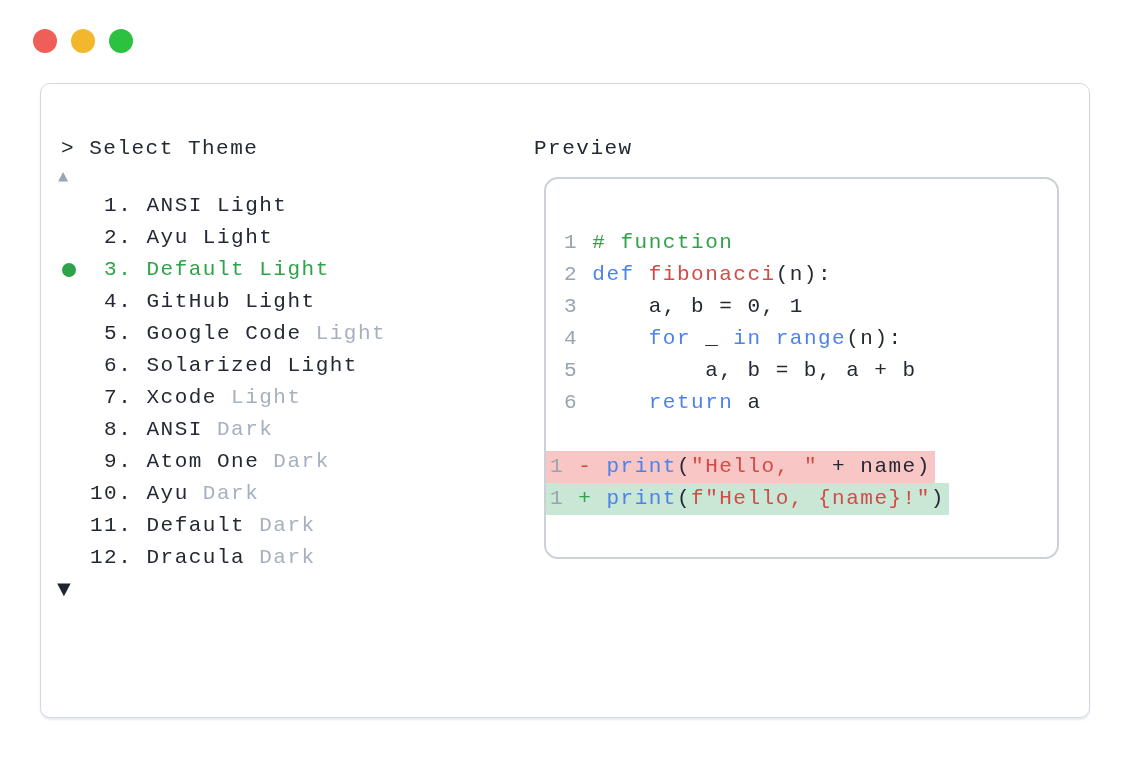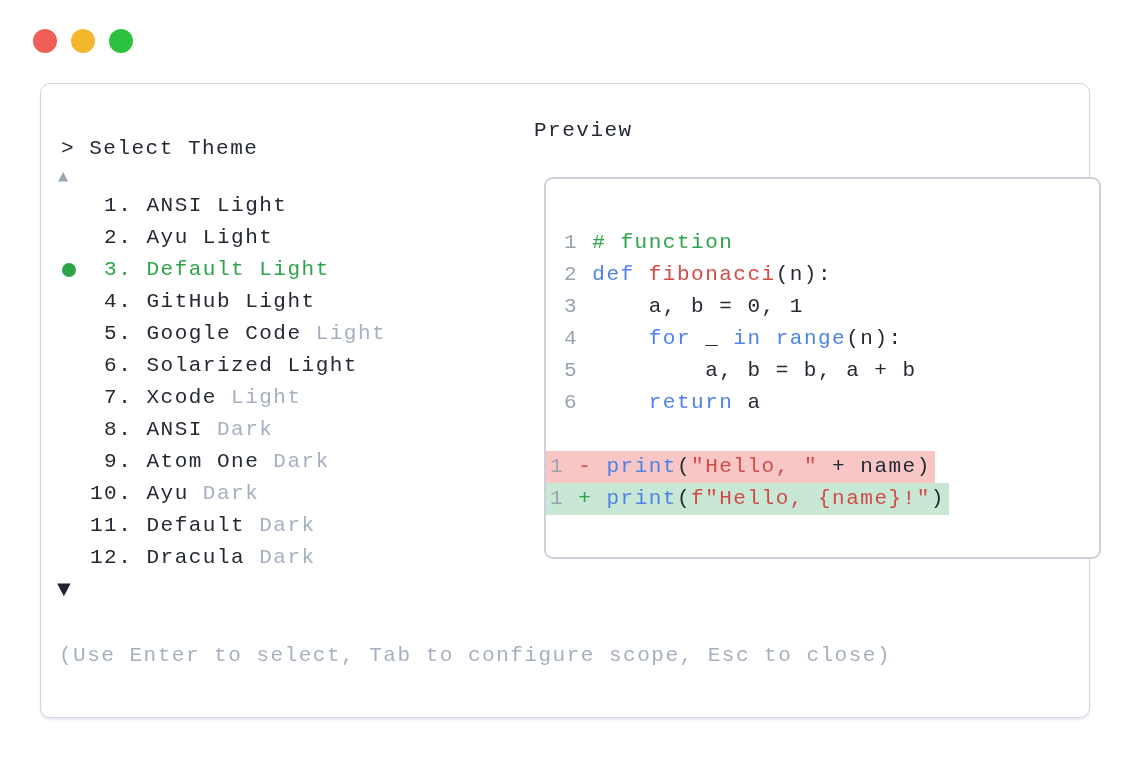--- a/index.html
+++ b/index.html
@@ -14,37 +14,37 @@
   .mono{font-size:21px;letter-spacing:1.5px;line-height:32px;white-space:pre;color:var(--text-dark)}
 
   .lights{position:absolute;left:33px;top:29px;display:flex;gap:14px}
   .light{width:24px;height:24px;border-radius:50%;display:inline-block}
 
   .panel{position:absolute;left:40px;top:83px;width:1050px;height:635px;background:#fff;
          border:1.5px solid var(--panel-border);border-radius:10px;
          box-shadow:0 2px 2px rgba(160,170,190,.25)}
 
   .prompt{position:absolute;left:20px;top:49px}
-  .preview-title{position:absolute;left:493px;top:31px}
+  .preview-title{position:absolute;left:493px;top:49px}
 
   .scroll-up{position:absolute;left:17px;top:84px;font-size:17px;line-height:20px;color:#9aa5b5}
   .scroll-down{position:absolute;left:16px;top:492px;font-size:23px;line-height:28px;color:#20242e}
 
   .theme-list{position:absolute;left:21px;top:106px}
   .theme-row{position:relative;height:32px;line-height:32px;padding-left:28px;white-space:pre}
   .theme-row .dot{position:absolute;left:0;top:9px;width:14px;height:14px;border-radius:50%;
                   background:var(--accent-green)}
   .t-num,.t-name{color:var(--text-dark)}
   .t-variant{color:var(--text-gray)}
   .theme-row.selected .t-num,.theme-row.selected .t-name{color:var(--accent-green)}
 
   .hint{position:absolute;left:18px;top:556px;color:var(--text-gray)}
 
-  .preview-box{position:absolute;left:503px;top:93px;width:557px;height:382px;background:#fff;
-               border:2px solid var(--preview-border);border-radius:9px}
+  .preview-box{position:absolute;left:503px;top:93px;width:515px;height:382px;background:#fff;
+               border:2px solid var(--preview-border);border-radius:14px}
   .code{padding:48px 0 0 4px}
   .code-line{height:32px;line-height:32px;white-space:pre}
   .chip{display:inline-block;height:32px;padding:0 4px;margin-left:-4px;white-space:pre}
   .line-del .chip{background:var(--diff-del-bg)}
   .line-add .chip{background:var(--diff-add-bg)}
   .tok-num{color:var(--line-number-gray)}
   .tok-comment{color:var(--accent-green)}
   .tok-kw{color:var(--keyword-blue)}
   .tok-fn{color:var(--string-red)}
   .tok-str{color:var(--string-red)}
@@ -68,20 +68,19 @@
     <div class="mono prompt">&gt; Select Theme</div>
 
     <div class="mono preview-title">Preview</div>
 
     <div class="scroll-up">▲</div>
 
     <div class="theme-list mono"><div class="theme-row"><span class="t-num"> 1. </span><span class="t-name">ANSI Light</span></div><div class="theme-row"><span class="t-num"> 2. </span><span class="t-name">Ayu Light</span></div><div class="theme-row selected"><span class="dot"></span><span class="t-num"> 3. </span><span class="t-name">Default Light</span></div><div class="theme-row"><span class="t-num"> 4. </span><span class="t-name">GitHub Light</span></div><div class="theme-row"><span class="t-num"> 5. </span><span class="t-name">Google Code</span><span class="t-variant"> Light</span></div><div class="theme-row"><span class="t-num"> 6. </span><span class="t-name">Solarized Light</span></div><div class="theme-row"><span class="t-num"> 7. </span><span class="t-name">Xcode</span><span class="t-variant"> Light</span></div><div class="theme-row"><span class="t-num"> 8. </span><span class="t-name">ANSI</span><span class="t-variant"> Dark</span></div><div class="theme-row"><span class="t-num"> 9. </span><span class="t-name">Atom One</span><span class="t-variant"> Dark</span></div><div class="theme-row"><span class="t-num">10. </span><span class="t-name">Ayu</span><span class="t-variant"> Dark</span></div><div class="theme-row"><span class="t-num">11. </span><span class="t-name">Default</span><span class="t-variant"> Dark</span></div><div class="theme-row"><span class="t-num">12. </span><span class="t-name">Dracula</span><span class="t-variant"> Dark</span></div></div>
 
     <div class="scroll-down">▼</div>
 
-    <div class="mono hint">(Use Enter to select, Tab to configure scope, Esc to close)</div>
 
     <div class="preview-box">
       <div class="code mono"><div class="code-line"><span class="tok-num"> 1 </span><span class="tok-comment"># function</span></div><div class="code-line"><span class="tok-num"> 2 </span><span class="tok-kw">def</span><span class="tok-plain"> </span><span class="tok-fn">fibonacci</span><span class="tok-plain">(n):</span></div><div class="code-line"><span class="tok-num"> 3 </span><span class="tok-plain">    a, b = 0, 1</span></div><div class="code-line"><span class="tok-num"> 4 </span><span class="tok-plain">    </span><span class="tok-kw">for</span><span class="tok-plain"> _ </span><span class="tok-kw">in</span><span class="tok-plain"> </span><span class="tok-kw">range</span><span class="tok-plain">(n):</span></div><div class="code-line"><span class="tok-num"> 5 </span><span class="tok-plain">        a, b = b, a + b</span></div><div class="code-line"><span class="tok-num"> 6 </span><span class="tok-plain">    </span><span class="tok-kw">return</span><span class="tok-plain"> a</span></div><div class="code-line"></div><div class="code-line line-del"><span class="chip"><span class="tok-num">1 </span><span class="tok-del">- </span><span class="tok-kw">print</span><span class="tok-plain">(</span><span class="tok-str">"Hello, "</span><span class="tok-plain"> + name)</span></span></div><div class="code-line line-add"><span class="chip"><span class="tok-num">1 </span><span class="tok-add">+ </span><span class="tok-kw">print</span><span class="tok-plain">(</span><span class="tok-str">f"Hello, {name}!"</span><span class="tok-plain">)</span></span></div></div>
     </div>
 
   </div>
 </div>
 
 </body></html>

